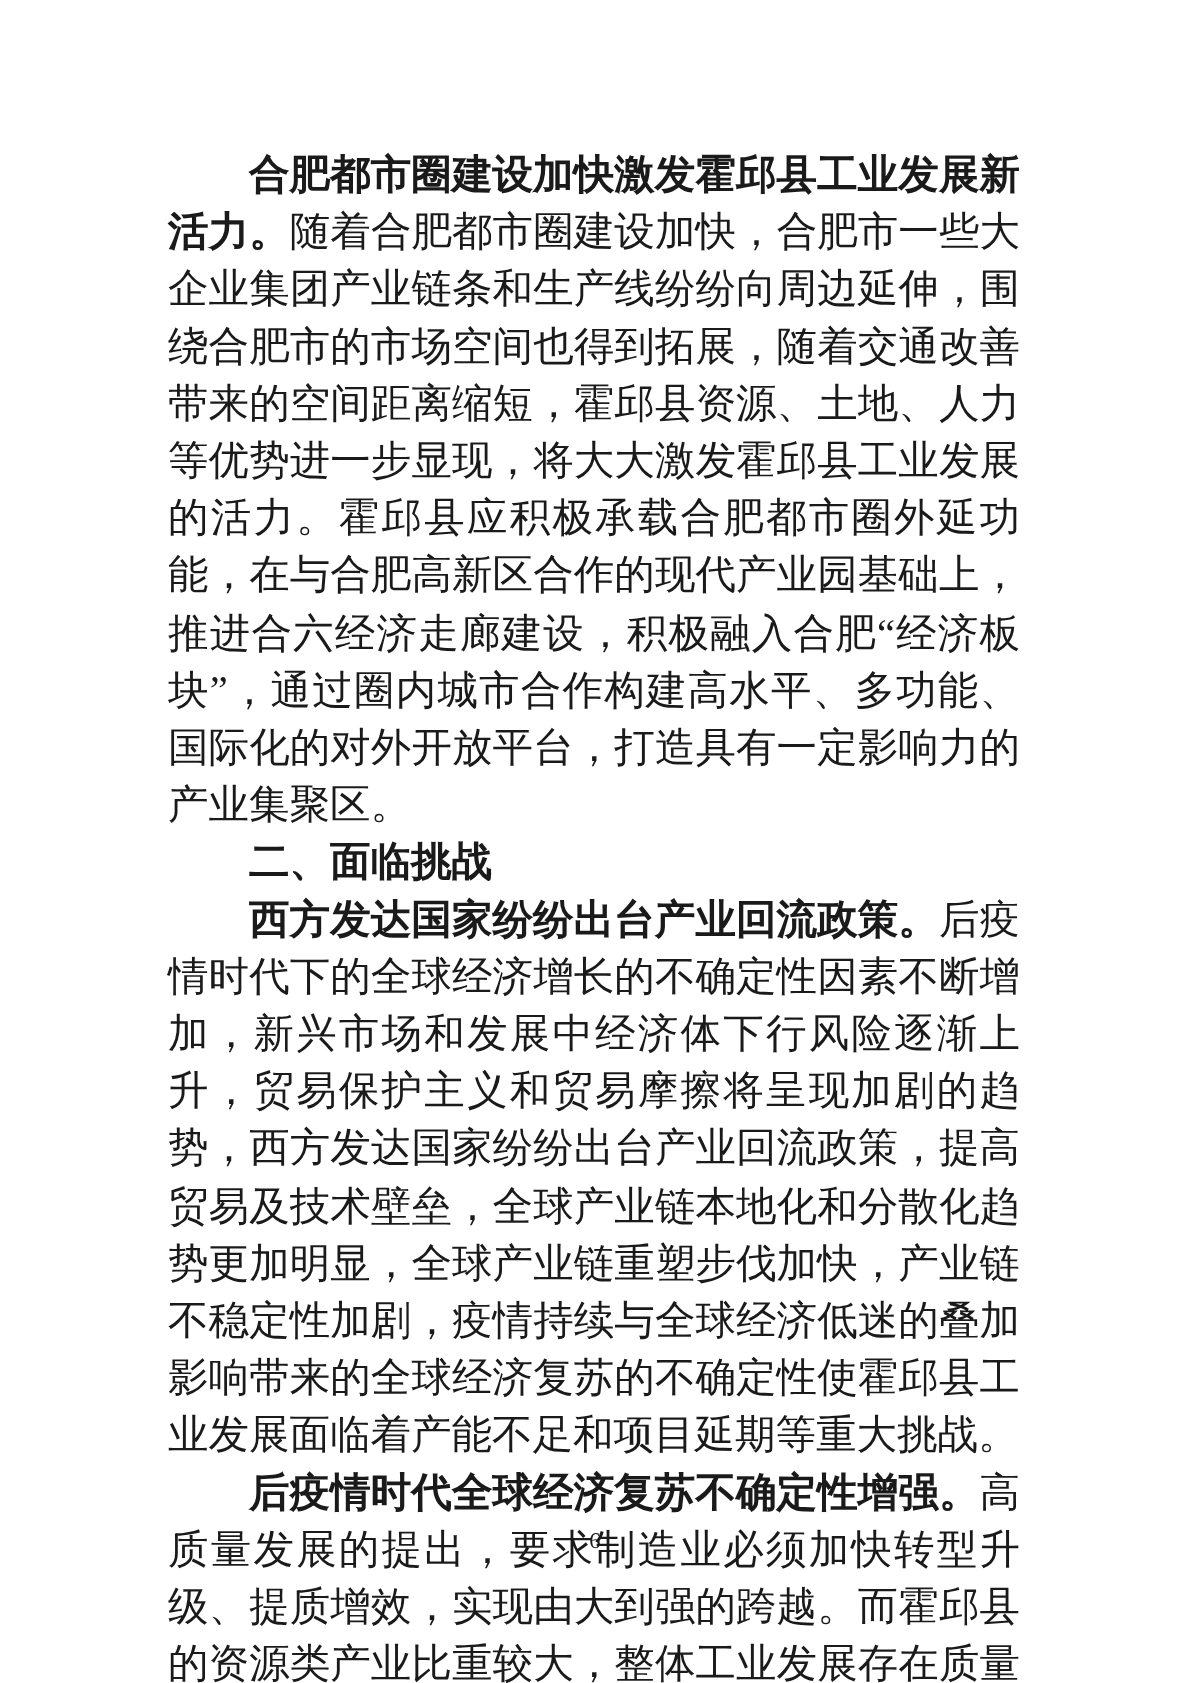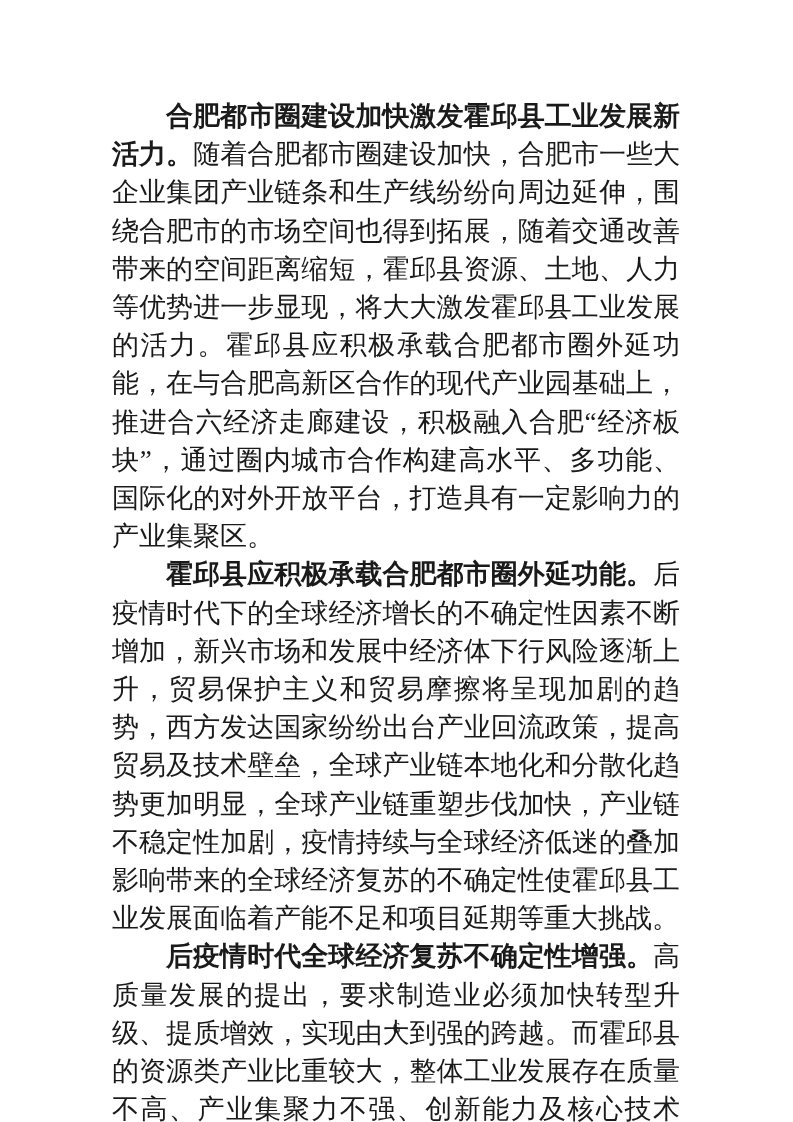--- a/index.html
+++ b/index.html
@@ -50,21 +50,22 @@
   }
 </style>
 </head>
 <body>
 
 <div class="page">
   <div class="text-block">
 
     <p class="para"><span class="lead">合肥都市圈建设加快激发霍邱县工业发展新活力。</span><span>随着合肥都市圈建设加快，合肥市一些大企业集团产业链条和生产线纷纷向周边延伸，围绕合肥市的市场空间也得到拓展，随着交通改善带来的空间距离缩短，霍邱县资源、土地、人力等优势进一步显现，将大大激发霍邱县工业发展的活力。霍邱县应积极承载合肥都市圈外延功能，在与合肥高新区合作的现代产业园基础上，推进合六经济走廊建设，积极融入合肥“经济板块”，通过圈内城市合作构建高水平、多功能、国际化的对外开放平台，打造具有一定影响力的产业集聚区。</span></p>
 
+    <p class="heading">二、面临挑战</p>
 
-    <p class="para"><span class="lead">霍邱县应积极承载合肥都市圈外延功能。</span><span>后疫情时代下的全球经济增长的不确定性因素不断增加，新兴市场和发展中经济体下行风险逐渐上升，贸易保护主义和贸易摩擦将呈现加剧的趋势，西方发达国家纷纷出台产业回流政策，提高贸易及技术壁垒，全球产业链本地化和分散化趋势更加明显，全球产业链重塑步伐加快，产业链不稳定性加剧，疫情持续与全球经济低迷的叠加影响带来的全球经济复苏的不确定性使霍邱县工业发展面临着产能不足和项目延期等重大挑战。</span></p>
+    <p class="para"><span class="lead">西方发达国家纷纷出台产业回流政策。</span><span>后疫情时代下的全球经济增长的不确定性因素不断增加，新兴市场和发展中经济体下行风险逐渐上升，贸易保护主义和贸易摩擦将呈现加剧的趋势，西方发达国家纷纷出台产业回流政策，提高贸易及技术壁垒，全球产业链本地化和分散化趋势更加明显，全球产业链重塑步伐加快，产业链不稳定性加剧，疫情持续与全球经济低迷的叠加影响带来的全球经济复苏的不确定性使霍邱县工业发展面临着产能不足和项目延期等重大挑战。</span></p>
 
     <p class="para fill-last"><span class="lead">后疫情时代全球经济复苏不确定性增强。</span><span>高质量发展的提出，要求制造业必须加快转型升级、提质增效，实现由大到强的跨越。而霍邱县的资源类产业比重较大，整体工业发展存在质量不高、产业集聚力不强、创新能力及核心技术</span></p>
 
   </div>
 
   <div class="page-footer">6</div>
 </div>
 
 </body></html>

